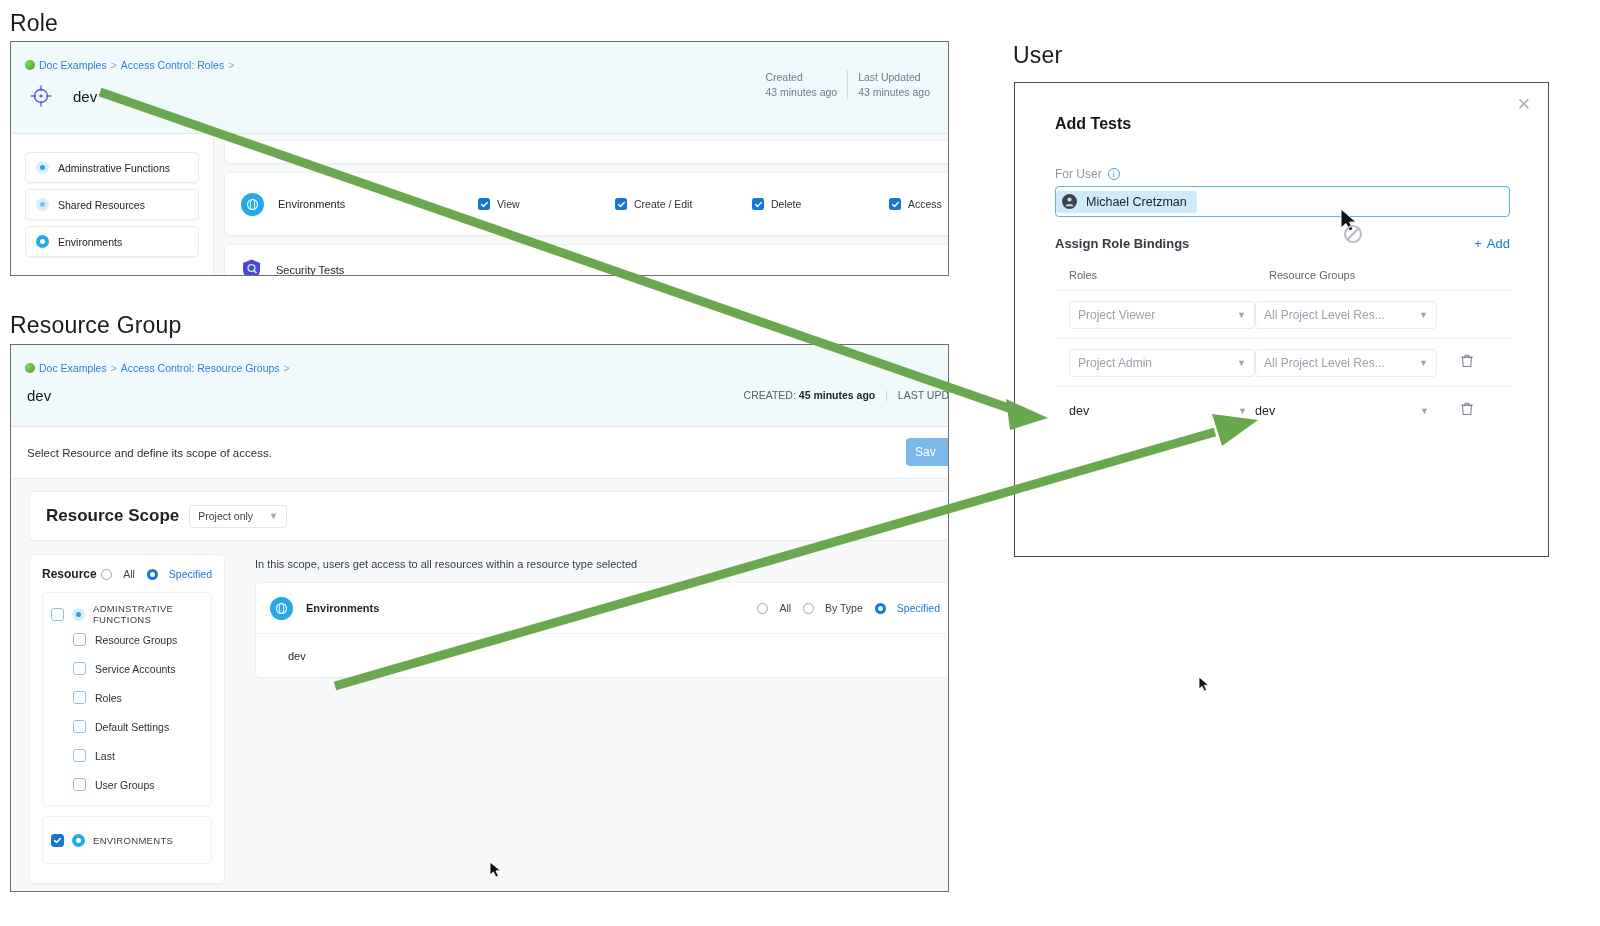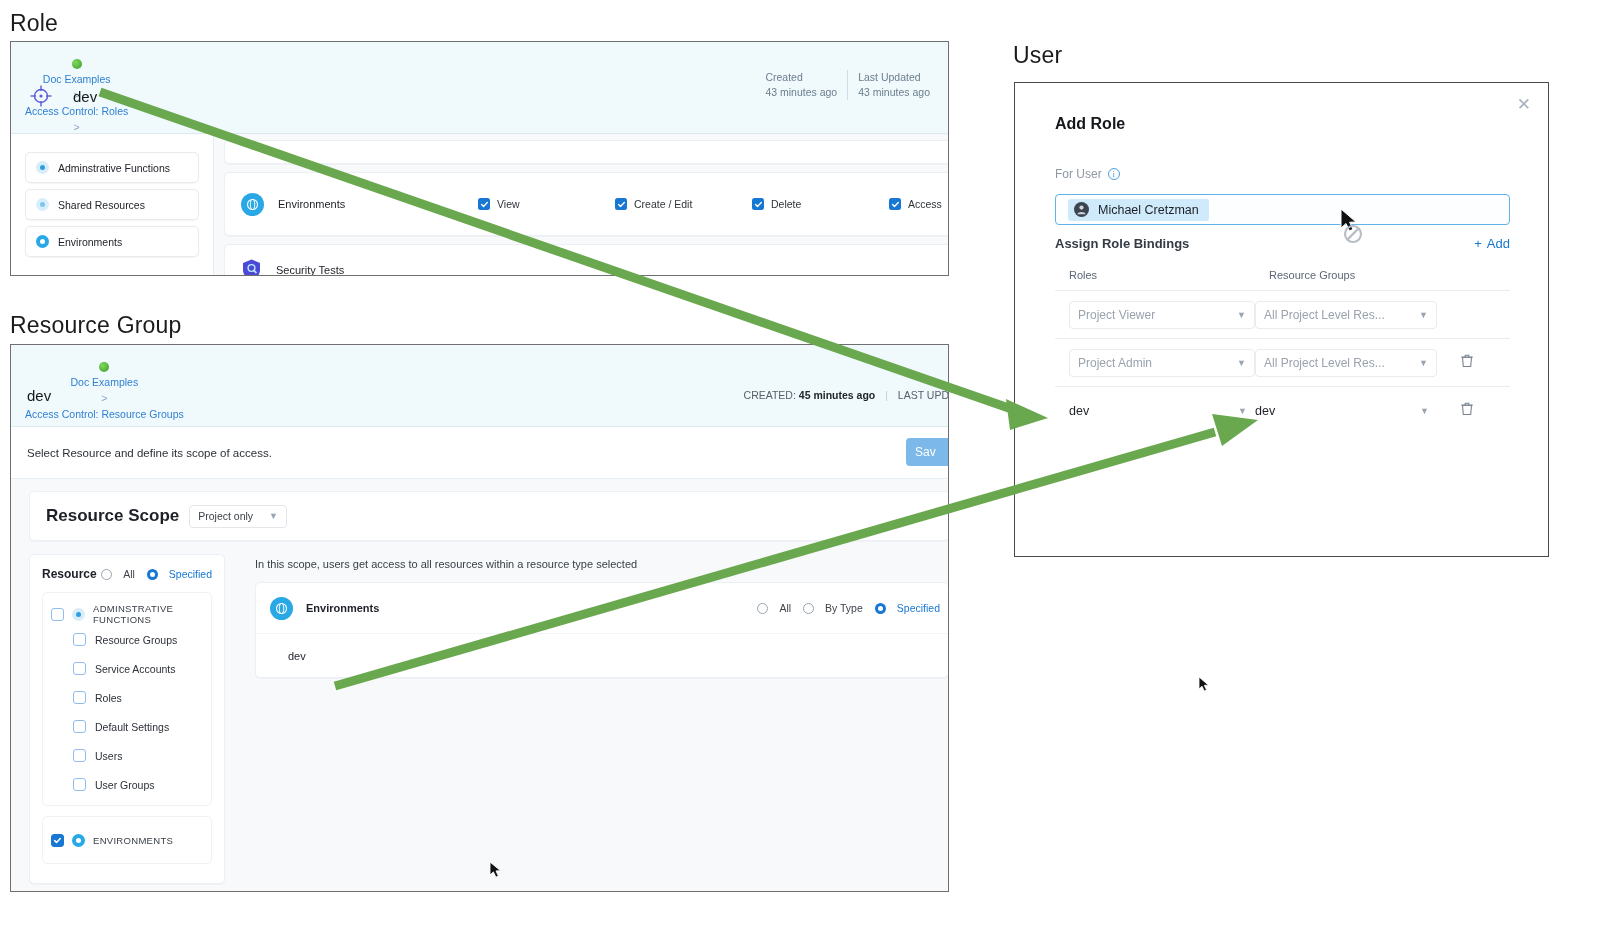--- a/index.html
+++ b/index.html
@@ -40,21 +40,20 @@
     background: #f0fafd;
     border-bottom: 1px solid #dbeaf0;
     position: relative;
   }
   #role-hdr { height: 92px; }
   .crumb {
     position: absolute; left: 14px; top: 17px;
     font-size: 10.5px; color: #2f7fd1;
     display: flex; align-items: center; gap: 4px;
     white-space: nowrap;
-    flex-direction: column;
   }
   .crumb .leaf {
     width: 10px; height: 10px; border-radius: 50%;
     background: radial-gradient(circle at 35% 35%, #7ed957, #3f9a2f);
     display: inline-block; flex: 0 0 auto;
   }
   .crumb a { color: #2f7fd1; text-decoration: none; }
   .crumb .sep { color: #8aa6bb; }
 
   .role-title-row {
@@ -209,21 +208,21 @@
   .dlg-lbl { position:absolute; left:40px; top:84px; font-size:12px; color:#8e98a4;
              display:flex; align-items:center; gap:6px; }
   .info-i {
     width:12px; height:12px; border-radius:50%; border:1.2px solid #4a9fe0; color:#4a9fe0;
     font-size:9px; display:flex; align-items:center; justify-content:center;
     font-family:"Liberation Serif", serif;
   }
   .user-field {
     position:absolute; left:40px; top:103px; width: 455px; height: 31px;
     border:1.4px solid #60b2ea; border-radius:4px; background:#fcfeff;
-    display:flex; align-items:center; padding-left: 12px; margin-top: 8px;
+    display:flex; align-items:center; padding-left: 0;
   }
   .chip {
     background:#cfeafb; border-radius:3px; height:22px;
     display:flex; align-items:center; gap:9px; padding: 0 10px 0 6px;
     font-size:12.5px; color:#1d2026;
   }
   .avatar {
     width:15px; height:15px; border-radius:50%;
     background:#3c4450; display:flex; align-items:center; justify-content:center;
     flex:0 0 auto;
@@ -458,21 +457,21 @@
             <div class="child">
               <span class="sq"></span>
               <span class="lbl">Roles</span>
             </div>
             <div class="child">
               <span class="sq"></span>
               <span class="lbl">Default Settings</span>
             </div>
             <div class="child">
               <span class="sq"></span>
-              <span class="lbl">Users</span>
+              <span class="lbl">Last</span>
             </div>
             <div class="child">
               <span class="sq"></span>
               <span class="lbl">User Groups</span>
             </div>
           </div>
 
           <div class="grp-box env">
             <div class="grp-row">
               <span class="sq checked">
@@ -521,21 +520,21 @@
         </div>
 
       </div>
     </div>
   </div>
 
   <div class="panel" id="panel-user">
     <div class="dlg">
 
       <span class="dlg-x">✕</span>
-      <div class="dlg-title">Add Role</div>
+      <div class="dlg-title">Add Tests</div>
 
       <div class="dlg-lbl">
         <span>For User</span>
         <span class="info-i">i</span>
       </div>
 
       <div class="user-field">
         <span class="chip">
           <span class="avatar">
             <svg width="11" height="11" viewBox="0 0 11 11">

